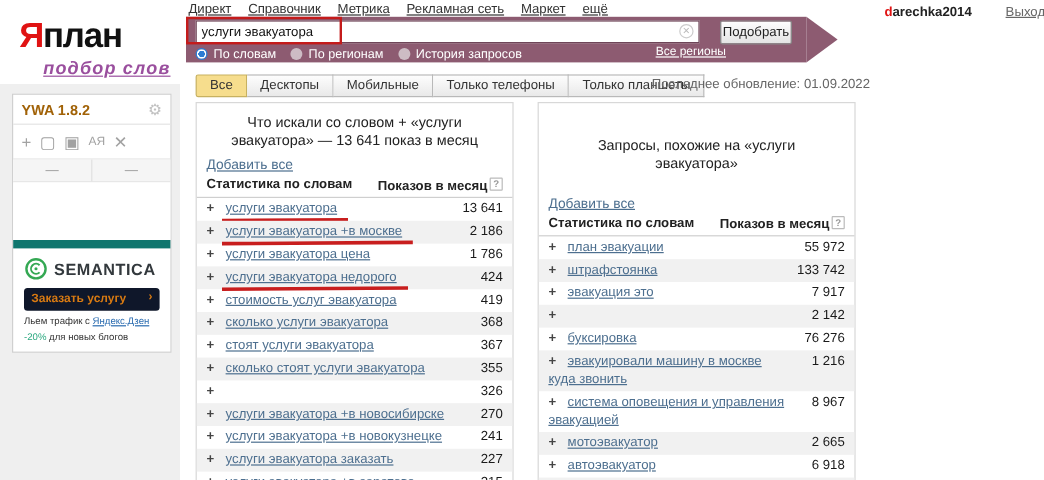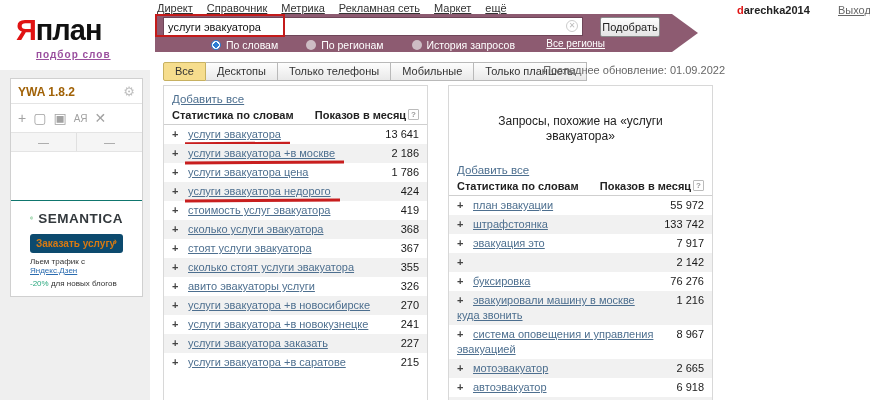--- a/index.html
+++ b/index.html
@@ -11,39 +11,39 @@
   #top-nav { position:absolute; left:157px; top:2px; }
   #top-nav a { color:#333; margin-right:14px; text-decoration:underline; }
   #user-box { position:absolute; left:737px; top:4px; font-weight:bold; }
   #user-box .first { color:#e01313; }
   #logout { position:absolute; left:838px; top:4px; color:#666; text-decoration:underline; }
 
   #logo { position:absolute; left:16px; top:14px; font-family:"Liberation Sans",sans-serif;
     font-size:29px; font-weight:bold; letter-spacing:-1px; color:#111; }
   #logo .ya { color:#e01313; }
   #logo-sub { position:absolute; left:36px; top:49px; color:#9a4f9e; font-weight:bold;
-    font-size:10px; text-decoration:underline; letter-spacing:1px; }
+    font-size:15px; text-decoration:underline; letter-spacing:1px;font-style:italic; }
 
   
   #banner { position:absolute; left:155px; top:14px; width:517px; height:38px; background:#8d5b71; }
   #banner-arrow { position:absolute; left:672px; top:14px; width:0; height:0;
     border-top:19px solid transparent; border-bottom:19px solid transparent;
     border-left:26px solid #8d5b71; }
   #query-input { position:absolute; left:8px; top:3px; width:420px; height:19px;
     border:1px solid #6e4558; background:#fff; font-size:11px; padding:0 18px 0 4px;
     font-family:"Liberation Sans",sans-serif; color:#111; }
   #clear-icon { position:absolute; left:411px; top:6px; width:12px; height:12px;
     border:1px solid #ccc; border-radius:50%; color:#bbb; font-size:8px; line-height:10px;
     text-align:center; background:#fff; cursor:pointer; }
   #submit-btn { position:absolute; left:445px; top:3px; width:60px; height:20px;
     background:linear-gradient(#fdfdfd,#e4e4e4); border:1px solid #8a8a8a; border-radius:2px;
     font-size:11px; color:#222; font-family:"Liberation Sans",sans-serif; cursor:pointer; }
   #regions-link { position:absolute; left:375px; top:24px; width:75px; text-align:right;
     color:#fff; text-decoration:underline; font-size:10px; }
-  #modes { position:absolute; left:8px; top:25px; display:flex; gap:28px;margin-left:48px; }
+  #modes { position:absolute; left:8px; top:25px; display:flex; gap:12px; }
   #modes label { color:#fff; font-size:10.5px; display:flex; align-items:center; gap:5px; cursor:pointer; }
   .radio { display:inline-block; width:10px; height:10px; border-radius:50%; background:#cdbcc4; }
   .radio.sel { background:radial-gradient(circle,#2b7cd3 0 2.6px,#fff 2.8px); border:1px solid #2b7cd3; }
   #query-annotation { position:absolute; left:155px; top:14px; width:130px; height:23px;
     border:2px solid #c41b1b; pointer-events:none; z-index:5; }
 
   
   #tabs { position:absolute; left:163px; top:62px; display:flex; }
   .tab { padding:2px 11px 3px; border:1px solid #b9b9b9; border-left-width:0;
     background:linear-gradient(#fdfdfd,#e9e9e9); color:#333; cursor:pointer; font-size:11px;text-align:right; }
@@ -60,24 +60,24 @@
   #ywa-title { font-weight:bold; font-size:12px; color:#a16207; }
   #gear-icon { color:#c0c0c0; font-size:13px; cursor:pointer; }
   #ywa-icons { display:flex; align-items:center; gap:7px; padding:6px 7px;
     border-bottom:1px solid #e4e4e4; color:#a2a2a2; font-size:14px; }
   #ywa-icons span { cursor:pointer; }
   #ywa-icons .az { font-size:10px; letter-spacing:0; }
   #ywa-dashes { display:flex; border-bottom:1px solid #e4e4e4; background:#f5f5f5; }
   #ywa-dashes span { flex:1; text-align:center; color:#999; padding:3px 0; }
   #ywa-dashes span:first-child { border-right:1px solid #e0e0e0; }
   #ywa-empty { height:48px; background:#fff; }
-  #semantica { border-top:1px solid #0f766e; padding:7px 19px 8px; }
+  #semantica { border-top:7px solid #0f766e; padding:7px 9px 8px; }
   #semantica-head { display:flex; align-items:center; gap:5px; }
   #semantica-brand { font-weight:bold; font-size:13.5px; letter-spacing:0.5px; color:#33393d; }
-  #semantica-btn { margin-top:6px; width:100%; height:19px; background:#0c4a6e; border:none;
+  #semantica-btn { margin-top:6px; width:100%; height:19px; background:#0f172a; border:none;
     border-radius:3px; color:#d87a12; font-weight:bold; font-size:10px; text-align:left;
     padding:0 6px; position:relative; cursor:pointer; font-family:"Liberation Sans",sans-serif; }
   #semantica-btn .arr { position:absolute; right:6px; top:2px; }
   .sem-line { margin-top:4px; font-size:8px; color:#333; }
   .sem-line a { color:#2b6cb0; text-decoration:underline; }
   .sem-accent { color:#2aa87f; }
 
   
   .panel { position:absolute; top:85px; width:265px; height:340px; background:#fff;
     border:1px solid #d8d8d8; }
@@ -132,22 +132,22 @@
           <span>История запросов</span>
         </label>
       </div>
   </div>
   <div id="banner-arrow"></div>
   <div id="query-annotation"></div>
 
   <div id="tabs">
       <div class="tab active">Все</div>
       <div class="tab">Десктопы</div>
+      <div class="tab">Мобильные</div>
       <div class="tab">Только телефоны</div>
-      <div class="tab">Мобильные</div>
       <div class="tab">Только планшеты</div>
     </div>
   <div id="last-update">Последнее обновление: 01.09.2022</div>
 
   <div id="sidebar-strip"></div>
   <div id="ywa-widget">
     <div id="ywa-title-row">
       <span id="ywa-title">YWA 1.8.2</span>
       <span id="gear-icon">⚙</span>
     </div>
@@ -172,20 +172,21 @@
         </svg>
         <span id="semantica-brand">SEMANTICA</span>
       </div>
       <button id="semantica-btn"><span>Заказать услугу</span><span class="arr">›</span></button>
       <div class="sem-line"><span>Льем трафик с </span><a href="#">Яндекс.Дзен</a></div>
       <div class="sem-line"><span class="sem-accent">-20%</span><span> для новых блогов</span></div>
     </div>
   </div>
 
   <div id="left-panel" class="panel">
+    <div class="panel-title">Что искали со словом + «услуги эвакуатора» — 13 641 показ в месяц</div>
     <a href="#" class="add-all">Добавить все</a>
     <div class="thead">
       <span>Статистика по словам</span>
       <span><span>Показов в месяц</span><span class="help-badge">?</span></span>
     </div>
     <div class="rows" id="left-rows">
         <div class="row marked">
           <span class="plus">+</span>
           <span class="kw"><a href="#">услуги эвакуатора</a></span>
           <span class="count">13 641</span>
@@ -220,21 +221,20 @@
           <span class="kw"><a href="#">стоят услуги эвакуатора</a></span>
           <span class="count">367</span>
         </div>
         <div class="row stripe">
           <span class="plus">+</span>
           <span class="kw"><a href="#">сколько стоят услуги эвакуатора</a></span>
           <span class="count">355</span>
         </div>
         <div class="row">
           <span class="plus">+</span>
-          <span class="kw"><a href="#">авито эвакуаторы услуги</a></span>
           <span class="count">326</span>
         </div>
         <div class="row stripe">
           <span class="plus">+</span>
           <span class="kw"><a href="#">услуги эвакуатора +в новосибирске</a></span>
           <span class="count">270</span>
         </div>
         <div class="row">
           <span class="plus">+</span>
           <span class="kw"><a href="#">услуги эвакуатора +в новокузнецке</a></span>

